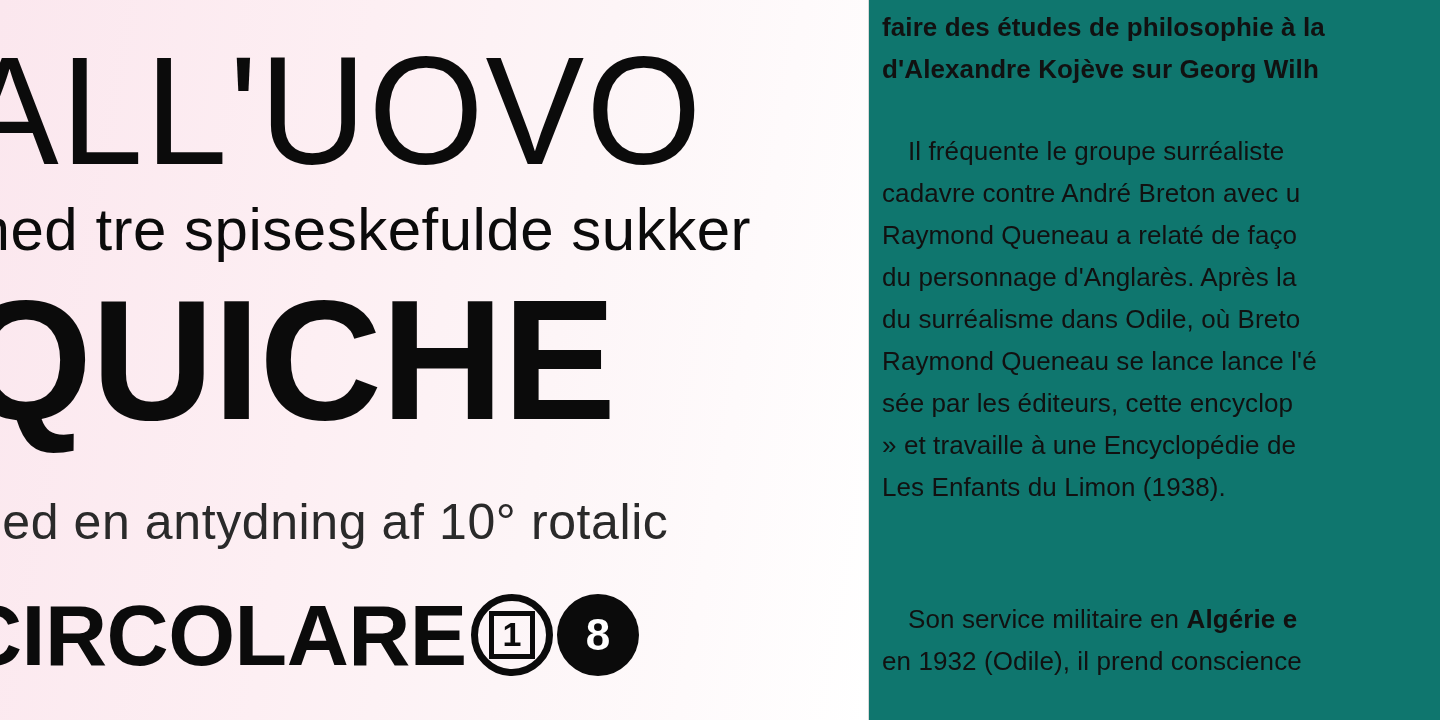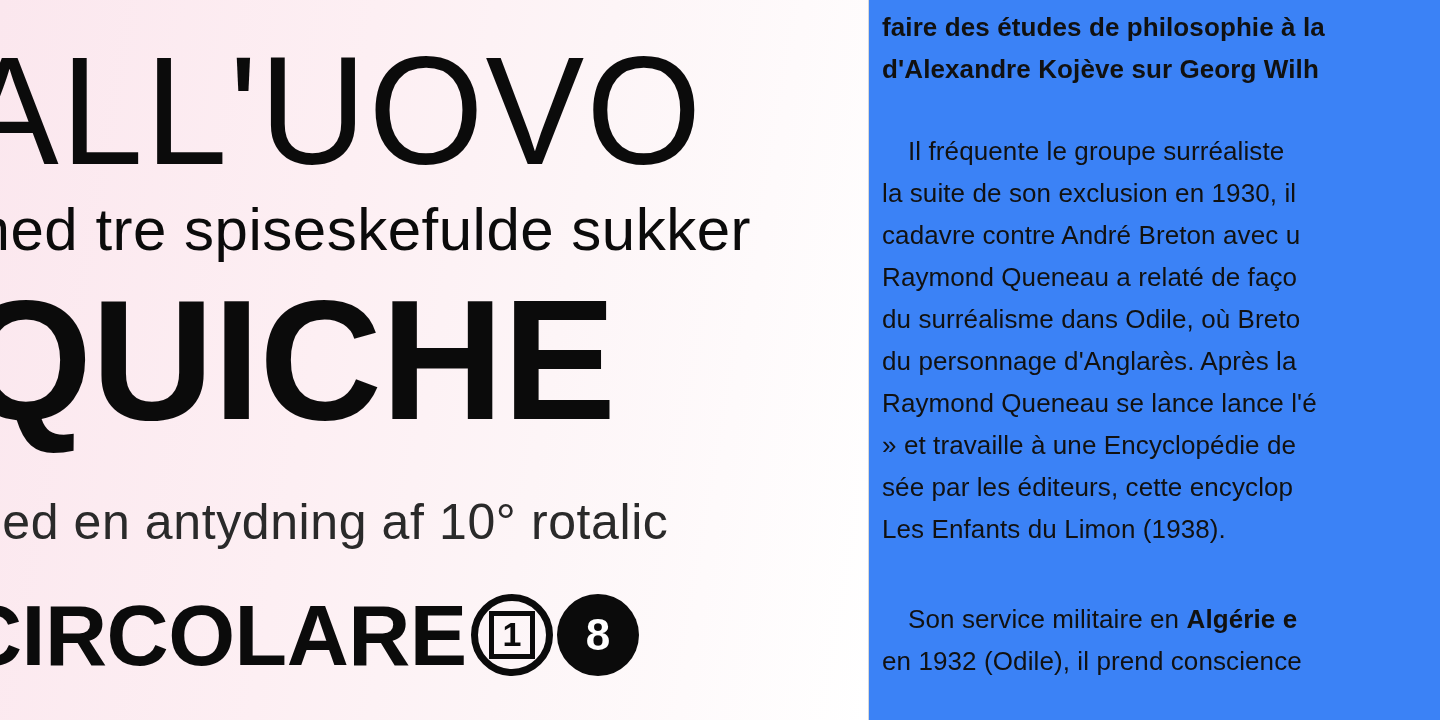--- a/index.html
+++ b/index.html
@@ -10,21 +10,21 @@
     overflow: hidden;
     background: #ffffff;
     font-family: "Liberation Sans", sans-serif;
   }
 
   .page {
     position: relative;
     width: 1440px;
     height: 720px;
     overflow: hidden;
-    background: #3b82f6;
+    background: #0f766e;
   }
 
   
   .specimen {
     position: absolute;
     left: 0;
     top: 0;
     width: 868px;
     height: 720px;
     overflow: hidden;
@@ -208,28 +208,27 @@
 
   <div class="textcol">
 
     <div class="block-top">
       <p class="bold">faire des études de philosophie à la</p>
       <p class="bold">d'Alexandre Kojève sur Georg Wilh</p>
     </div>
 
     <div class="block-body">
       <p><span class="indent"></span><span>Il fréquente le groupe surréaliste</span></p>
-      <p>la suite de son exclusion en 1930, il</p>
       <p>cadavre contre André Breton avec u</p>
       <p>Raymond Queneau a relaté de faço</p>
+      <p>du personnage d'Anglarès. Après la</p>
       <p>du surréalisme dans Odile, où Breto</p>
-      <p>du personnage d'Anglarès. Après la</p>
       <p>Raymond Queneau se lance lance l'é</p>
+      <p>sée par les éditeurs, cette encyclop</p>
       <p>» et travaille à une Encyclopédie de</p>
-      <p>sée par les éditeurs, cette encyclop</p>
       <p>Les Enfants du Limon (1938).</p>
     </div>
 
     <div class="block-last">
       <p>
         <span class="indent"></span><span>Son service militaire en </span><span class="strong">Algérie e</span>
       </p>
       <p>en 1932 (Odile), il prend conscience</p>
     </div>
 

